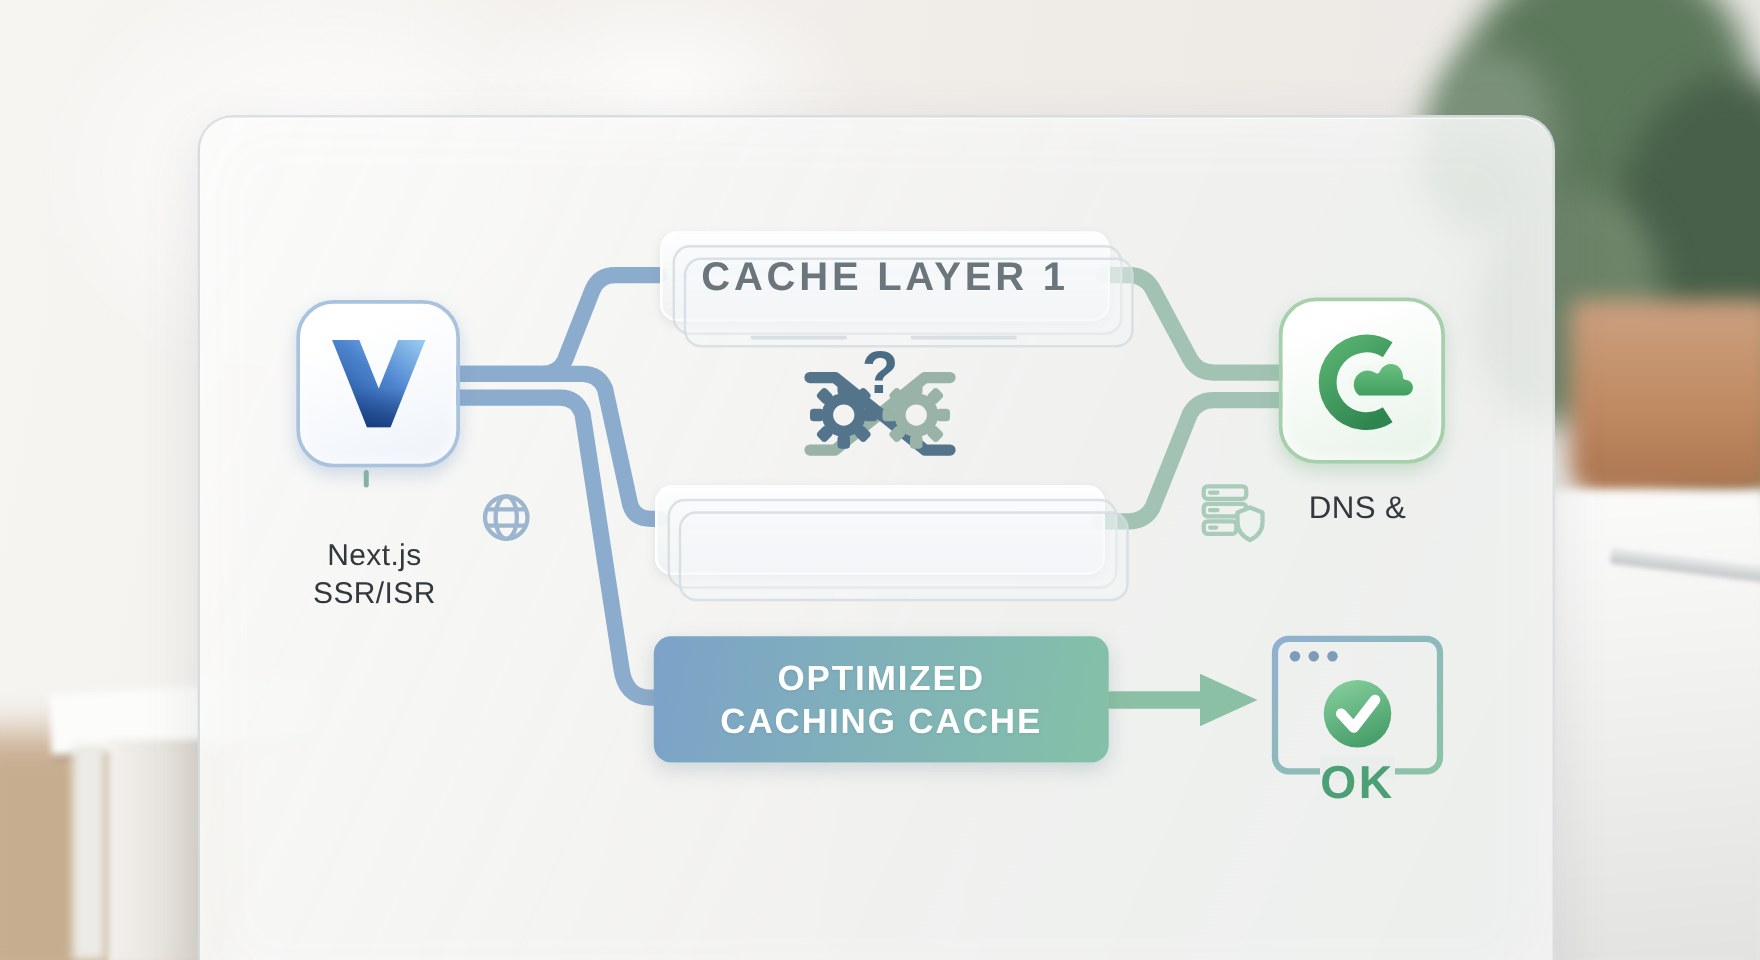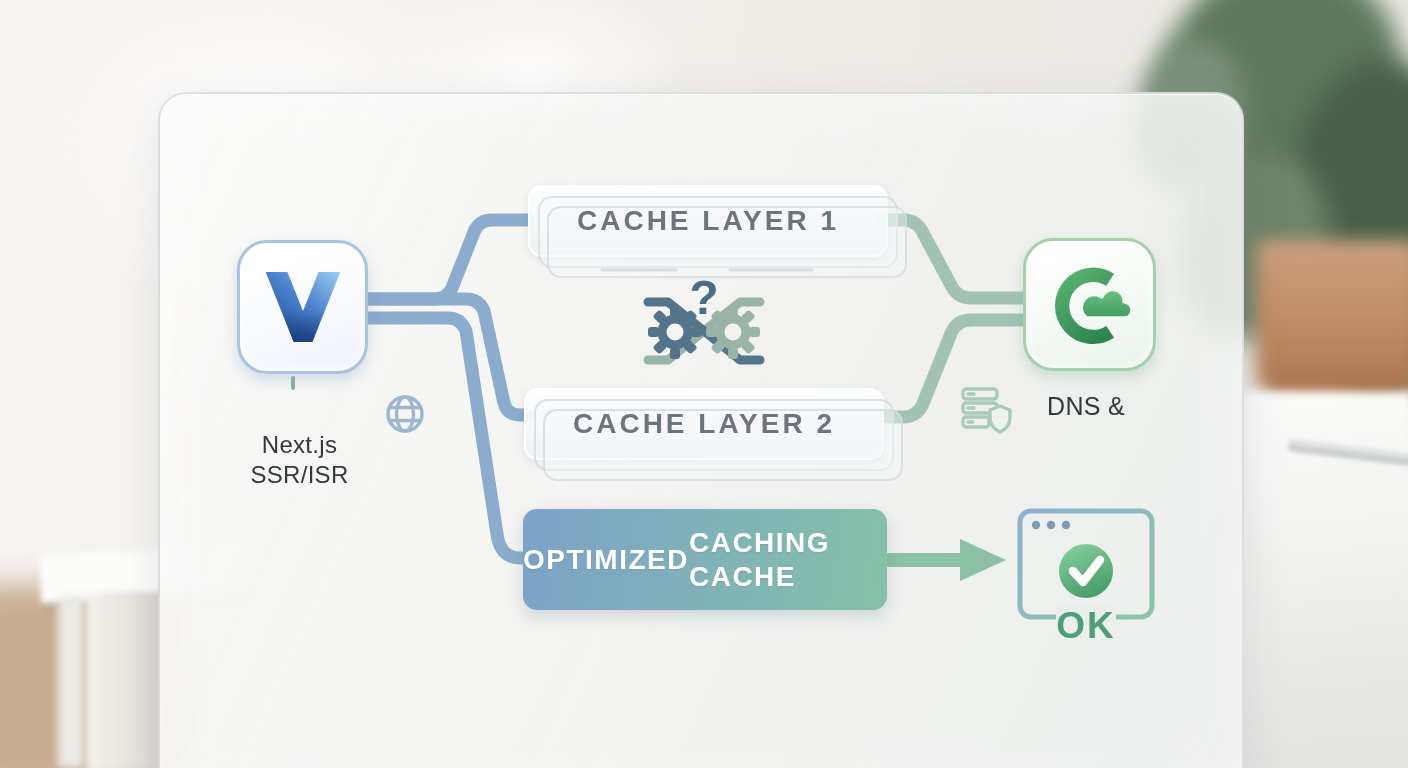--- a/index.html
+++ b/index.html
@@ -50,28 +50,28 @@
   .icon-abs{position:absolute;z-index:5;}
   .cache-card{position:absolute;z-index:5;width:356px;height:68px;border-radius:14px;
        background:linear-gradient(180deg,rgba(253,254,254,.96) 0%,rgba(238,241,242,.9) 100%);
        border:2px solid rgba(255,255,255,.95);
        box-shadow:0 3px 8px rgba(120,130,145,.16);
        display:flex;align-items:center;justify-content:center;}
   .cache-card .ghost{position:absolute;inset:-2px;border-radius:14px;z-index:-1;
        border:2px solid rgba(208,216,221,.75);background:rgba(246,248,249,.4);}
   .cache-card .g1{transform:translate(10px,11px);}
   .cache-card .g2{transform:translate(19px,21px);}
-  .cache-label{color:var(--cache-text,#6b757c);font-size:28px;font-weight:bold;letter-spacing:3px;
+  .cache-label{color:var(--cache-text,#6b757c);font-size:32px;font-weight:bold;letter-spacing:3px;
        text-shadow:0 1px 0 rgba(255,255,255,.8);}
   .cache-1{left:528px;top:185px;}
   .cache-2{left:524px;top:388px;}
   .flow-box{left:523px;top:509px;width:364px;height:101px;border-radius:14px;
        background:linear-gradient(100deg,var(--flow-gradient-start,#7ca2c9) 0%,var(--flow-gradient-end,#84c1a7) 100%);
        box-shadow:0 6px 16px rgba(100,130,140,.25);
-       display:flex;align-items:center;justify-content:center;}
+       display:flex;flex-direction:column;align-items:center;justify-content:center;}
   .flow-box div{color:#ffffff;font-size:28px;font-weight:bold;letter-spacing:1.5px;line-height:34px;
        text-shadow:0 1px 2px rgba(40,70,80,.12);}
   svg text{font-family:"Liberation Sans",sans-serif;}
 </style>
 </head>
 <body>
 
 <div class="stage">
 
   <div>
@@ -180,21 +180,20 @@
         <rect x="-5" y="-27" width="10" height="11" rx="3" transform="rotate(315)"></rect>
       </g>
       <circle r="13" fill="none" stroke="currentColor" stroke-width="9"></circle>
     </g>
     <text x="68" y="52" text-anchor="middle" font-size="48" font-weight="bold" style="fill:var(--question-mark,#4a6c84)">?</text>
   </svg>
 
   <div class="cache-card cache-2">
     <div class="ghost g1"></div>
     <div class="ghost g2"></div>
-    <span class="cache-label">CACHE LAYER 2</span>
   </div>
 
   <div class="node flow-box">
     <div>OPTIMIZED</div>
     <div>CACHING CACHE</div>
   </div>
 
   <svg class="icon-abs" style="left:1014px;top:503px;" width="150" height="145" viewBox="0 0 150 145">
     <defs>
       <linearGradient id="bgrad" x1="0" y1="0" x2="1" y2="1">

